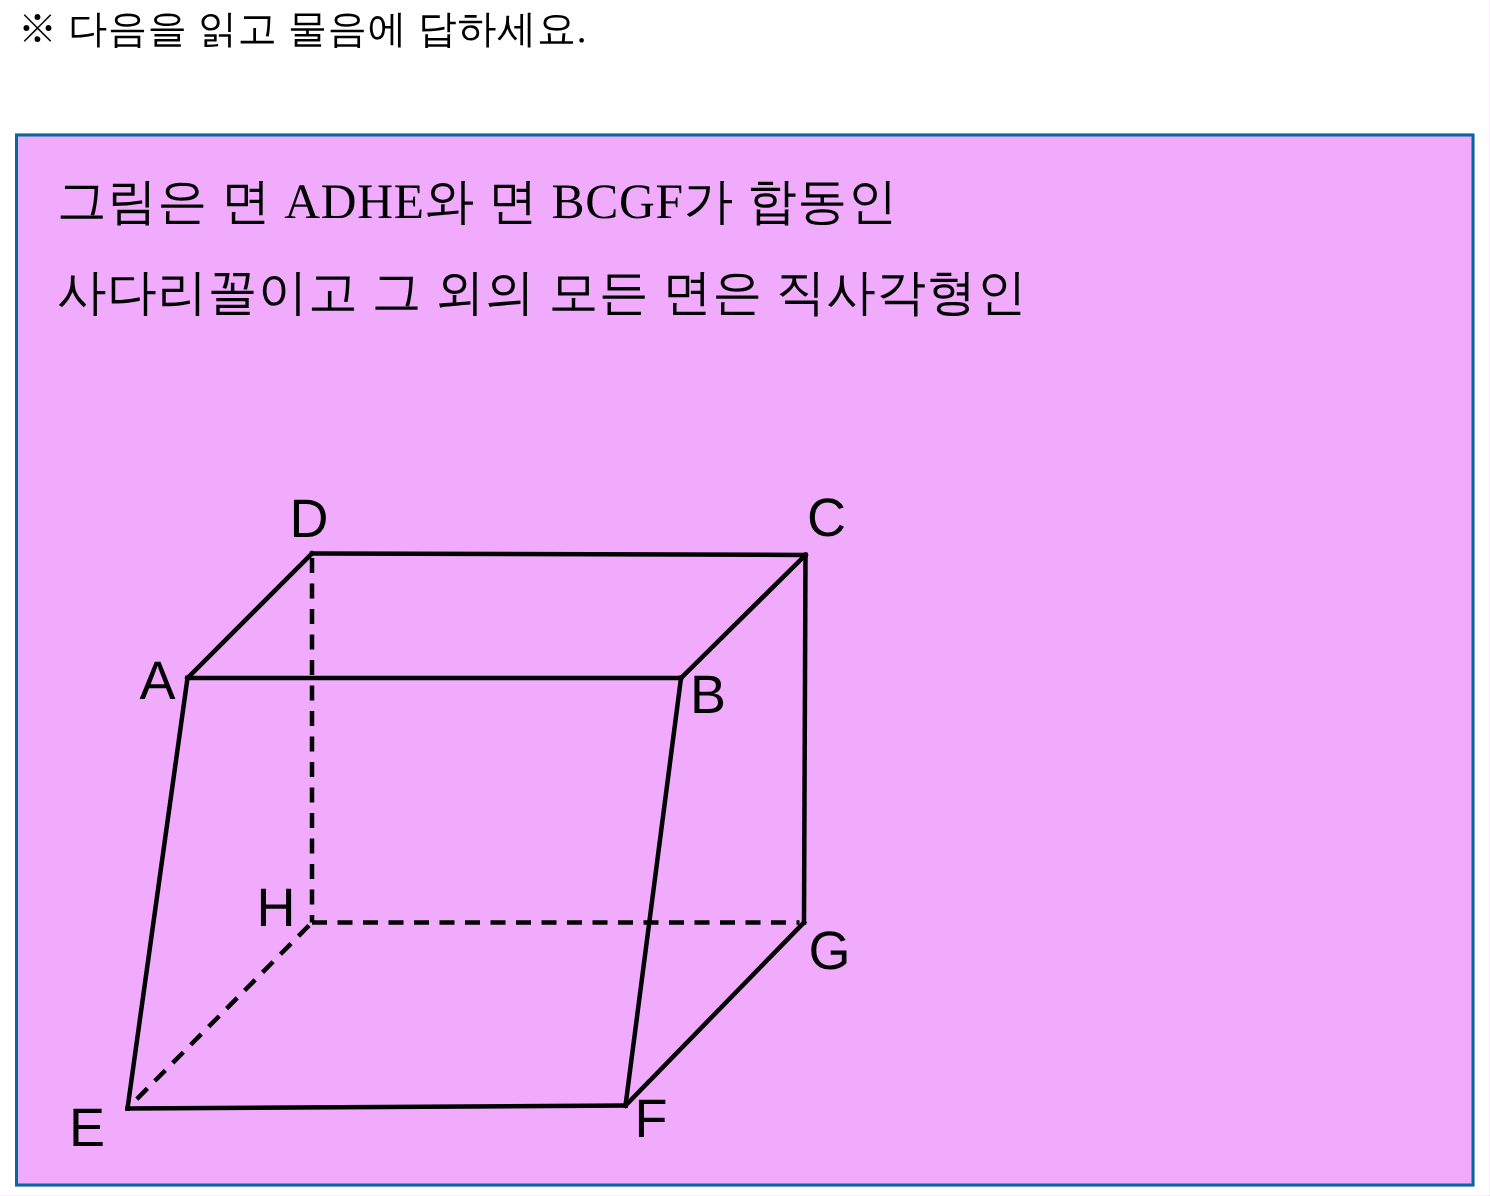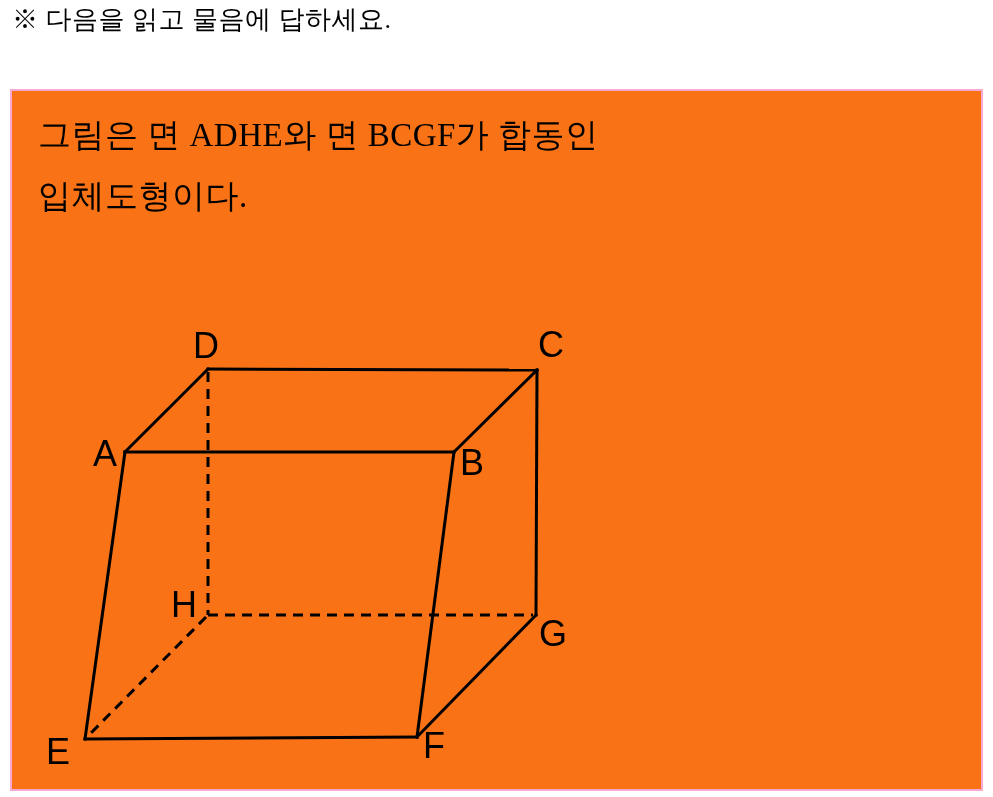--- a/index.html
+++ b/index.html
@@ -23,22 +23,22 @@
     letter-spacing: 0.5px;
     white-space: nowrap;
   }
   .problem-box {
     position: absolute;
     left: 10px;
     top: 89px;
     width: 973px;
     height: 702px;
     box-sizing: border-box;
-    border: 2px solid #f9a8d4;
-    background: #f97316;
+    border: 2px solid #0369a1;
+    background: #f0abfc;
   }
   .problem-text {
     position: absolute;
     left: 26px;
     top: 14px;
     font-size: 33px;
     line-height: 61px;
     letter-spacing: 0.5px;
     white-space: nowrap;
   }
@@ -65,21 +65,21 @@
   }
 </style>
 </head>
 <body>
 
 <div class="instruction">※ 다음을 읽고 물음에 답하세요.</div>
 
 <div class="problem-box">
   <div class="problem-text">
     <div>그림은 면 ADHE와 면 BCGF가 합동인</div>
-    <div>입체도형이다.</div>
+    <div>사다리꼴이고 그 외의 모든 면은 직사각형인</div>
   </div>
 </div>
 
 <svg class="figure-svg" viewBox="0 0 993 797" xmlns="http://www.w3.org/2000/svg">
 
   <g>
     <line x1="208" y1="369" x2="537" y2="370"></line>
     <line x1="125" y1="452" x2="454" y2="452"></line>
     <line x1="125" y1="452" x2="208" y2="369"></line>
     <line x1="454" y1="452" x2="537" y2="370"></line>

